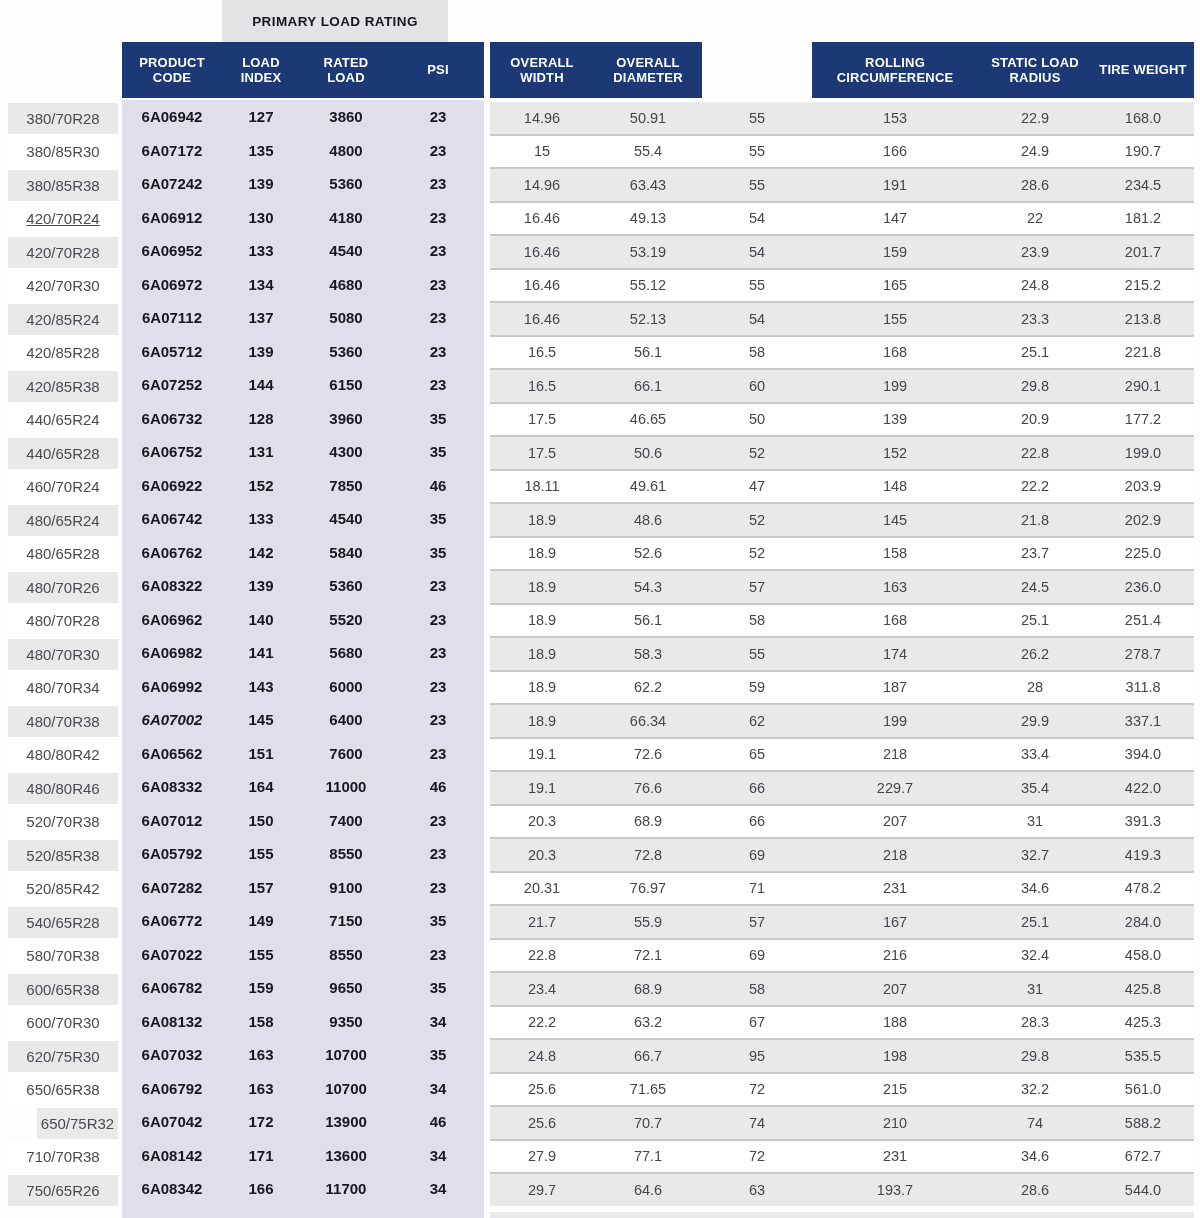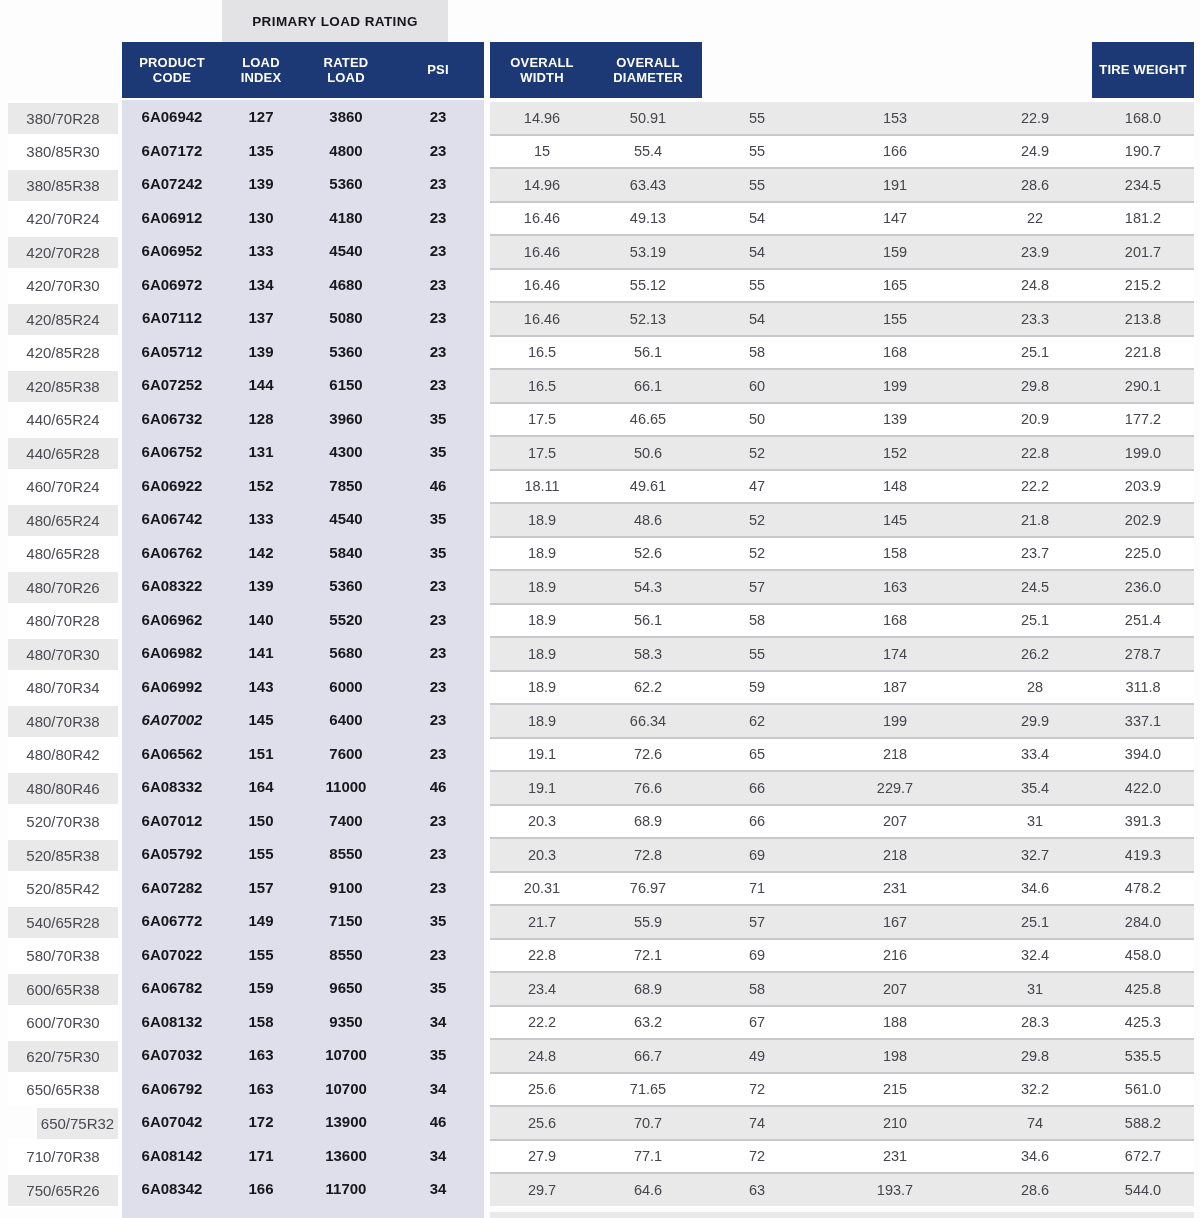--- a/index.html
+++ b/index.html
@@ -50,20 +50,22 @@
 <div class="page" style="--navy: #1c3875; --lavender: #dfdfec; --row-gray: #e9e9ea; --banner-gray: #e3e3e5;">
   <div class="banner">PRIMARY LOAD RATING</div>
   <div class="table-wrap">
     <div class="trow header" id="header-row">
         <div class="hcell" style="grid-column: 3;">PRODUCT CODE</div>
         <div class="hcell" style="grid-column: 4;">LOAD INDEX</div>
         <div class="hcell" style="grid-column: 5;">RATED LOAD</div>
         <div class="hcell" style="grid-column: 6;">PSI</div>
         <div class="hcell" style="grid-column: 8;">OVERALL WIDTH</div>
         <div class="hcell" style="grid-column: 9;">OVERALL DIAMETER</div>
+        <div class="hcell" style="grid-column: 11;">ROLLING CIRCUMFERENCE</div>
+        <div class="hcell" style="grid-column: 12;">STATIC LOAD RADIUS</div>
         <div class="hcell" style="grid-column: 13;">TIRE WEIGHT</div>
       </div>
     <div class="body" id="table-body">
         <div class="trow brow odd first">
           <div class="cell c-size" style="grid-column: 1;">380/70R28</div>
           <div class="cell c-band" style="grid-column: 3;">6A06942</div>
           <div class="cell c-band" style="grid-column: 4;">127</div>
           <div class="cell c-band" style="grid-column: 5;">3860</div>
           <div class="cell c-band" style="grid-column: 6;">23</div>
           <div class="cell c-num" style="grid-column: 8;">14.96</div>
@@ -93,21 +95,21 @@
           <div class="cell c-band" style="grid-column: 5;">5360</div>
           <div class="cell c-band" style="grid-column: 6;">23</div>
           <div class="cell c-num" style="grid-column: 8;">14.96</div>
           <div class="cell c-num" style="grid-column: 9;">63.43</div>
           <div class="cell c-num" style="grid-column: 10;">55</div>
           <div class="cell c-num" style="grid-column: 11;">191</div>
           <div class="cell c-num" style="grid-column: 12;">28.6</div>
           <div class="cell c-num" style="grid-column: 13;">234.5</div>
         </div>
         <div class="trow brow">
-          <div class="cell c-size" style="grid-column: 1;">420/70R24</div>
+          <div class="cell c-size" style="grid-column: 1; text-decoration: underline;">420/70R24</div>
           <div class="cell c-band" style="grid-column: 3;">6A06912</div>
           <div class="cell c-band" style="grid-column: 4;">130</div>
           <div class="cell c-band" style="grid-column: 5;">4180</div>
           <div class="cell c-band" style="grid-column: 6;">23</div>
           <div class="cell c-num" style="grid-column: 8;">16.46</div>
           <div class="cell c-num" style="grid-column: 9;">49.13</div>
           <div class="cell c-num" style="grid-column: 10;">54</div>
           <div class="cell c-num" style="grid-column: 11;">147</div>
           <div class="cell c-num" style="grid-column: 12;">22</div>
           <div class="cell c-num" style="grid-column: 13;">181.2</div>
@@ -425,21 +427,21 @@
           <div class="cell c-num" style="grid-column: 13;">425.3</div>
         </div>
         <div class="trow brow odd">
           <div class="cell c-size" style="grid-column: 1;">620/75R30</div>
           <div class="cell c-band" style="grid-column: 3;">6A07032</div>
           <div class="cell c-band" style="grid-column: 4;">163</div>
           <div class="cell c-band" style="grid-column: 5;">10700</div>
           <div class="cell c-band" style="grid-column: 6;">35</div>
           <div class="cell c-num" style="grid-column: 8;">24.8</div>
           <div class="cell c-num" style="grid-column: 9;">66.7</div>
-          <div class="cell c-num" style="grid-column: 10;">49</div>
+          <div class="cell c-num" style="grid-column: 10;">95</div>
           <div class="cell c-num" style="grid-column: 11;">198</div>
           <div class="cell c-num" style="grid-column: 12;">29.8</div>
           <div class="cell c-num" style="grid-column: 13;">535.5</div>
         </div>
         <div class="trow brow">
           <div class="cell c-size" style="grid-column: 1;">650/65R38</div>
           <div class="cell c-band" style="grid-column: 3;">6A06792</div>
           <div class="cell c-band" style="grid-column: 4;">163</div>
           <div class="cell c-band" style="grid-column: 5;">10700</div>
           <div class="cell c-band" style="grid-column: 6;">34</div>

